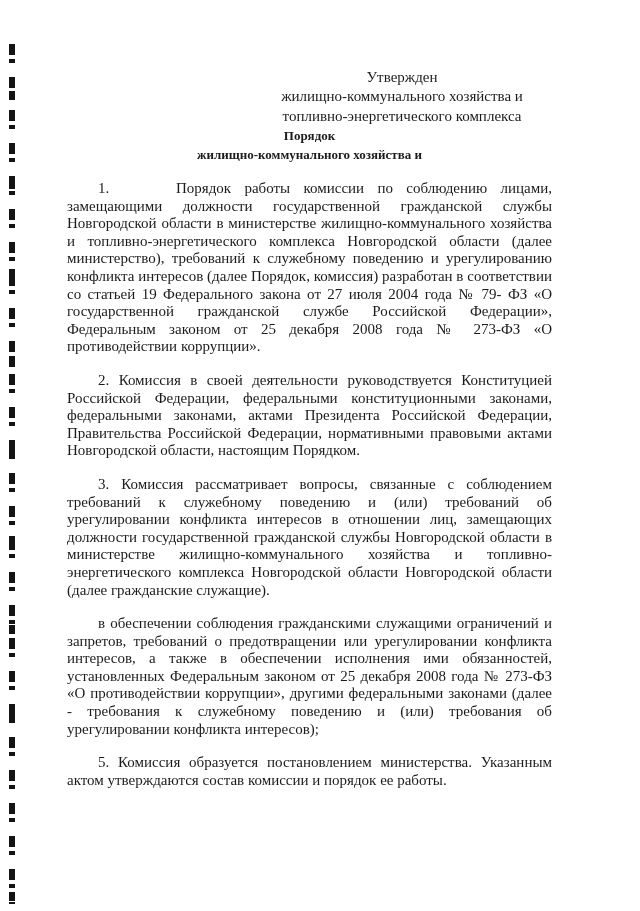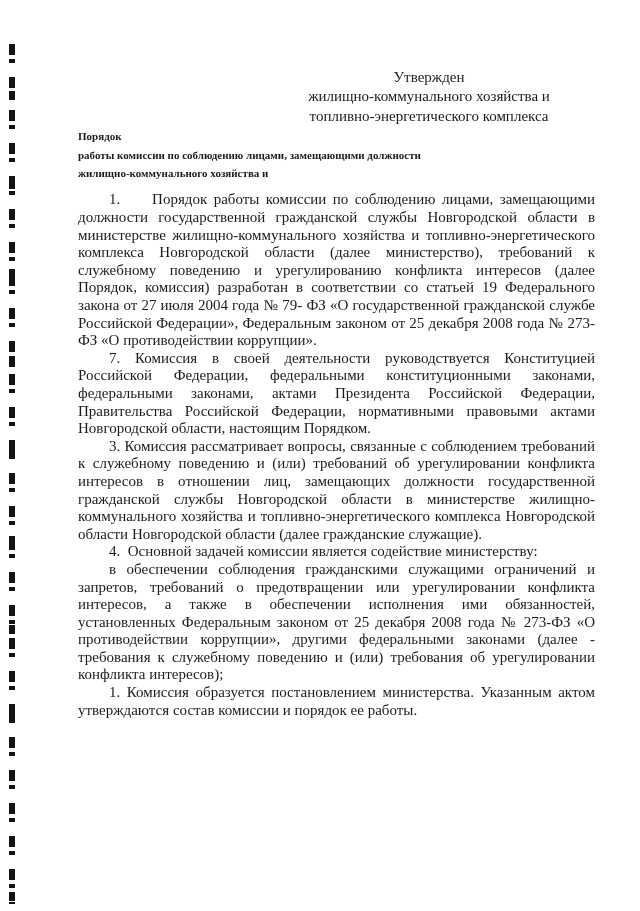--- a/index.html
+++ b/index.html
@@ -17,71 +17,70 @@
     left: 9px;
     top: 44px;
     width: 6px;
     height: 860px;
     background:
       repeating-linear-gradient(to bottom, #141414 0 11px, transparent 11px 15px, #141414 15px 19px, transparent 19px 33px),
       repeating-linear-gradient(to bottom, transparent 0 47px, #141414 47px 56px, transparent 56px 89px);
   }
   .page {
     position: absolute;
-    left: 78px;
+    left: 51px;
     top: 0;
     width: 517px;
   }
   .approval {
     margin: 68px 32px 0 auto;
     width: 268px;
     text-align: center;
     font-size: 15px;
     line-height: 19.4px;
   }
   .approval-line { white-space: nowrap; }
   .doc-title {
     margin-top: 1px;
-    font-size: 11px;
+    text-align: center;
+    font-size: 13px;
     line-height: 18.4px;
     font-weight: bold;
   }
   .body-text {
     margin-top: 9px;
     font-size: 15px;
     line-height: 17.6px;
     text-align: justify;
   }
   .body-text p {
-    margin: 0;
+    margin: 16px;
     padding: 0;
     text-indent: 31px;
   }
 </style>
 </head>
 <body>
 
 <div class="scan-edge"></div>
 
 <div class="page">
 
   <div class="approval">
     <div class="approval-line">Утвержден</div>
     <div class="approval-line">жилищно-коммунального хозяйства и</div>
     <div class="approval-line">топливно-энергетического комплекса</div>
   </div>
 
   <div class="doc-title">
     <div>Порядок</div>
-    <div>работы комиссии по соблюдению лицами, замещающими должности</div>
     <div>жилищно-коммунального хозяйства и</div>
   </div>
 
   <div class="body-text">
     <p>1.&nbsp;&nbsp;&nbsp;&nbsp;&nbsp;Порядок работы комиссии по соблюдению лицами, замещающими должности государственной гражданской службы Новгородской области в министерстве жилищно-коммунального хозяйства и топливно-энергетического комплекса Новгородской области (далее министерство), требований к служебному поведению и урегулированию конфликта интересов (далее Порядок, комиссия) разработан в соответствии со статьей 19 Федерального закона от 27 июля 2004 года № 79- ФЗ «О государственной гражданской службе Российской Федерации», Федеральным законом от 25 декабря 2008 года № 273-ФЗ «О противодействии коррупции».</p>
-    <p>7. Комиссия в своей деятельности руководствуется Конституцией Российской Федерации, федеральными конституционными законами, федеральными законами, актами Президента Российской Федерации, Правительства Российской Федерации, нормативными правовыми актами Новгородской области, настоящим Порядком.</p>
+    <p>2. Комиссия в своей деятельности руководствуется Конституцией Российской Федерации, федеральными конституционными законами, федеральными законами, актами Президента Российской Федерации, Правительства Российской Федерации, нормативными правовыми актами Новгородской области, настоящим Порядком.</p>
     <p>3. Комиссия рассматривает вопросы, связанные с соблюдением требований к служебному поведению и (или) требований об урегулировании конфликта интересов в отношении лиц, замещающих должности государственной гражданской службы Новгородской области в министерстве жилищно-коммунального хозяйства и топливно-энергетического комплекса Новгородской области Новгородской области (далее гражданские служащие).</p>
-    <p>4.&nbsp;&nbsp;Основной задачей комиссии является содействие министерству:</p>
     <p>в обеспечении соблюдения гражданскими служащими ограничений и запретов, требований о предотвращении или урегулировании конфликта интересов, а также в обеспечении исполнения ими обязанностей, установленных Федеральным законом от 25 декабря 2008 года № 273-ФЗ «О противодействии коррупции», другими федеральными законами (далее - требования к служебному поведению и (или) требования об урегулировании конфликта интересов);</p>
-    <p>1. Комиссия образуется постановлением министерства. Указанным актом утверждаются состав комиссии и порядок ее работы.</p>
+    <p>5. Комиссия образуется постановлением министерства. Указанным актом утверждаются состав комиссии и порядок ее работы.</p>
   </div>
 
 </div>
 
 </body></html>

